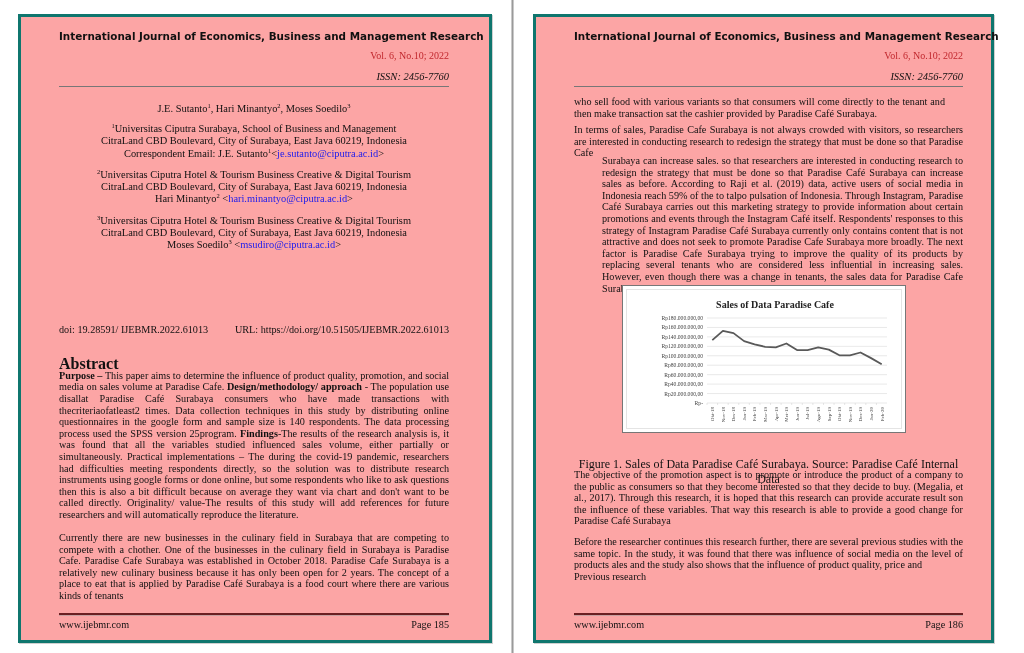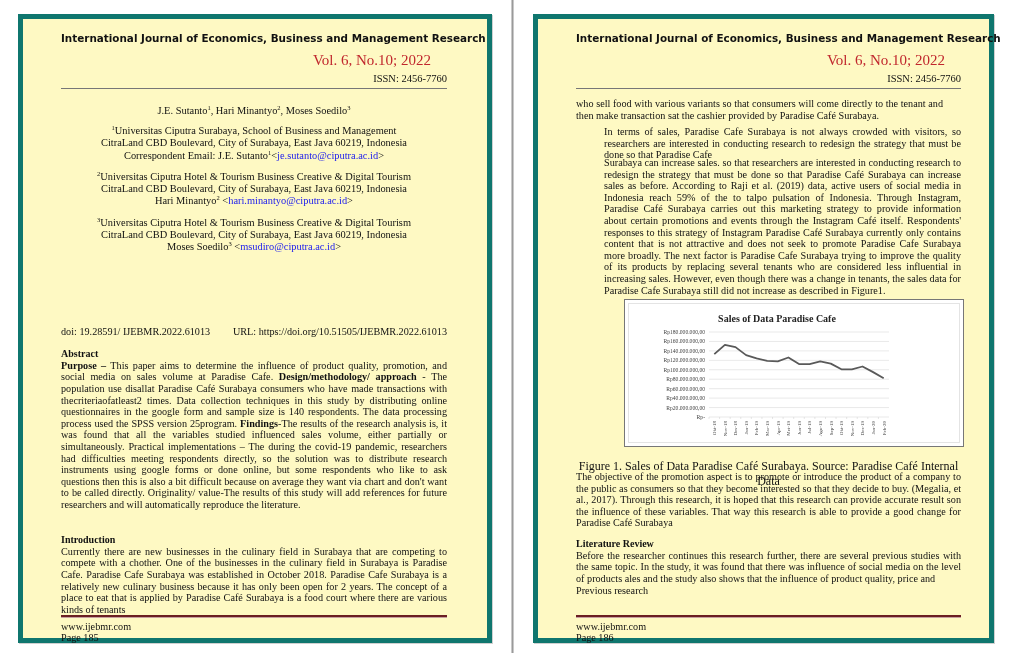--- a/index.html
+++ b/index.html
@@ -2,59 +2,59 @@
 <html><head>
 <meta charset="utf-8">
 <style>
   * { box-sizing: border-box; margin: 0; padding: 0; }
   html, body { width: 1024px; height: 653px; overflow: hidden; background: #ffffff; }
   body { position: relative; font-family: "Liberation Serif", serif; color: #111; }
 
   .viewer-divider { position: absolute; left: 511px; top: 0; width: 3px; height: 653px; background: #c9c9c9; }
   .viewer-divider-inner { position: absolute; left: 512px; top: 0; width: 1px; height: 653px; background: #9a9a9a; }
 
-  .page { position: absolute; top: 14px; height: 501px; background: #fef9c3; border: 5px solid #0f766e; box-shadow: 1px 1px 0 #d0d0d0; }
+  .page { position: absolute; top: 14px; height: 501px; background: #fca5a5; border: 3px solid #0f766e; box-shadow: 1px 1px 0 #d0d0d0; }
   .page.left { left: 18px; width: 474px; height: 629px; }
   .page.right { left: 533px; width: 461px; height: 629px; }
 
   .page-inner { position: absolute; left: 38px; right: 40px; top: 0; bottom: 0; }
   .page.right .page-inner { left: 38px; right: 28px; }
 
   .journal-title { position: absolute; top: 13px; left: 0; right: 0; text-align: right; font-family: "DejaVu Sans", sans-serif; font-weight: bold; font-size: 10.4px; color: #111; white-space: nowrap; }
-  .vol { position: absolute; top: 33px; right: 16px; font-size: 15px; color: #c0272d; }
-  .issn { position: absolute; top: 54px; right: 0; font-size: 10.5px; color: #111; }
+  .vol { position: absolute; top: 33px; right: 0; font-size: 10px; color: #c0272d; }
+  .issn { position: absolute; top: 54px; right: 0; font-size: 10.5px; color: #111; font-style: italic; }
   .head-rule { position: absolute; top: 69px; left: 0; right: 0; height: 1px; background: #777; }
 
   .title-block { position: absolute; top: 77px; left: 0; right: 0; text-align: center; }
   .paper-title { font-weight: bold; font-size: 12.5px; line-height: 15px; }
   .paper-subtitle { font-weight: bold; font-size: 12.5px; line-height: 15px; margin-top: 3px; }
   .authors { font-size: 10.4px; margin-top: 9px; }
   .affil { font-size: 10.4px; line-height: 12.3px; margin-top: 9px; }
   .affil a { color: #1a1aee; }
   sup { font-size: 6.5px; vertical-align: super; line-height: 0; }
 
   .doi-line { position: absolute; top: 307px; left: 0; right: 0; font-size: 10.2px; display: flex; justify-content: space-between; }
 
   .body-text { font-size: 10.2px; line-height: 11.6px; text-align: justify; }
   .abstract { position: absolute; top: 329px; left: 0; right: 0; }
-  .heading { font-weight: bold; font-size: 10px; line-height: 11.8px; }
+  .heading { font-weight: bold; font-size: 16px; line-height: 11.8px; margin-top: 12px; }
   .keywords { position: absolute; top: 491px; left: 0; right: 0; }
   .intro { position: absolute; top: 515px; left: 0; right: 0; }
 
   .foot-rule { position: absolute; top: 596px; left: 0; right: 0; height: 3px; background: #6b1f22; border-bottom: 1px solid #c8a0a0; }
-  .footer { position: absolute; top: 602px; left: 0; right: 0; font-size: 10.2px; font-weight: bold; display: flex; justify-content: space-between; font-family: "Liberation Serif", serif; flex-direction: column; }
+  .footer { position: absolute; top: 602px; left: 0; right: 0; font-size: 10.2px; font-weight: bold; display: flex; justify-content: space-between; font-family: "Liberation Serif", serif; }
   .footer span { font-weight: normal; }
   .footer .page-no { font-weight: normal; }
 
   
   .r-p1 { position: absolute; top: 79px; left: 0; right: 18px; }
-  .r-p2 { position: absolute; top: 107px; left: 0; right: 0; margin-left: 28px; }
+  .r-p2 { position: absolute; top: 107px; left: 0; right: 0; }
   .r-p3 { position: absolute; top: 138px; left: 0; right: 0; margin-left: 28px; }
 
-  .figure-box { position: absolute; top: 280px; left: 48px; width: 340px; height: 148px; border: 1px solid #777; background: #fff; }
+  .figure-box { position: absolute; top: 268px; left: 48px; width: 284px; height: 148px; border: 1px solid #777; background: #fff; }
   .figure-inner { position: absolute; left: 3px; top: 3px; right: 3px; bottom: 3px; border: 1px solid #e4e4e4; }
   .figure-caption { position: absolute; top: 440px; left: 0; right: 0; text-align: center; font-size: 12px; }
 
   .r-p4 { position: absolute; top: 452px; left: 0; right: 0; }
   .r-lit { position: absolute; top: 519px; left: 0; right: 0; }
 </style>
 </head>
 <body>
 
 <div class="viewer-divider"></div>
@@ -94,21 +94,20 @@
       <span>URL: https://doi.org/10.51505/IJEBMR.2022.61013</span>
     </div>
 
     <div class="abstract">
       <div class="heading">Abstract</div>
       <div class="body-text"><b>Purpose –</b><span> This paper aims to determine the influence of product quality, promotion, and social media on sales volume at Paradise Cafe. </span><b>Design/methodology/ approach</b><span> - The population use disallat Paradise Café Surabaya consumers who have made transactions with thecriteriaofatleast2 times. Data collection techniques in this study by distributing online questionnaires in the google form and sample size is 140 respondents. The data processing process used the SPSS version 25program. </span><b>Findings</b><span>-The results of the research analysis is, it was found that all the variables studied influenced sales volume, either partially or simultaneously. Practical implementations – The during the covid-19 pandemic, researchers had difficulties meeting respondents directly, so the solution was to distribute research instruments using google forms or done online, but some respondents who like to ask questions then this is also a bit difficult because on average they want via chart and don't want to be called directly. Originality/ value-The results of this study will add references for future researchers and will automatically reproduce the literature.</span></div>
     </div>
 
 
     <div class="intro">
-      <div class="heading">Introduction</div>
       <div class="body-text">Currently there are new businesses in the culinary field in Surabaya that are competing to compete with a chother. One of the businesses in the culinary field in Surabaya is Paradise Cafe. Paradise Cafe Surabaya was established in October 2018. Paradise Cafe Surabaya is a relatively new culinary business because it has only been open for 2 years. The concept of a place to eat that is applied by Paradise Café Surabaya is a food court where there are various kinds of tenants</div>
     </div>
 
     <div class="foot-rule"></div>
     <div class="footer">
       <span>www.ijebmr.com</span>
       <span class="page-no">Page 185</span>
     </div>
   </div>
 </div>
@@ -184,21 +183,20 @@
             <text x="256.50588235294117" y="117" text-anchor="end" font-family="Liberation Serif, serif" font-size="5" fill="#444" transform="rotate(-90 256.50588235294117 117)">Feb-20</text>
             <polyline points="85.3,50.2 95.9,40.8 106.5,43.1 117.1,51.1 127.6,54.4 138.2,56.8 148.8,57.3 159.4,53.5 170.0,60.1 180.6,60.1 191.2,57.3 201.8,59.6 212.4,65.3 222.9,65.3 233.5,62.5 244.1,68.1 254.7,74.3" fill="none" stroke="#595959" stroke-width="1.8" stroke-linejoin="round"></polyline>
           </svg>
       </div>
     </div>
     <div class="figure-caption">Figure 1. Sales of Data Paradise Café Surabaya.  Source: Paradise Café Internal Data</div>
 
     <div class="r-p4 body-text">The objective of the promotion aspect is to promote or introduce the product of a company to the public as consumers so that they become interested so that they decide to buy. (Megalia, et al., 2017). Through this research, it is hoped that this research can provide accurate result son the influence of these variables. That way this research is able to provide a good change for Paradise Café Surabaya</div>
 
     <div class="r-lit">
-      <div class="heading">Literature Review</div>
       <div class="body-text">Before the researcher continues this research further, there are several previous studies with the same topic. In the study, it was found that there was influence of social media on the level of products ales and the study also shows that the influence of product quality, price and</div>
       <div class="body-text">Previous research</div>
     </div>
 
     <div class="foot-rule"></div>
     <div class="footer">
       <span>www.ijebmr.com</span>
       <span class="page-no">Page 186</span>
     </div>
   </div>

